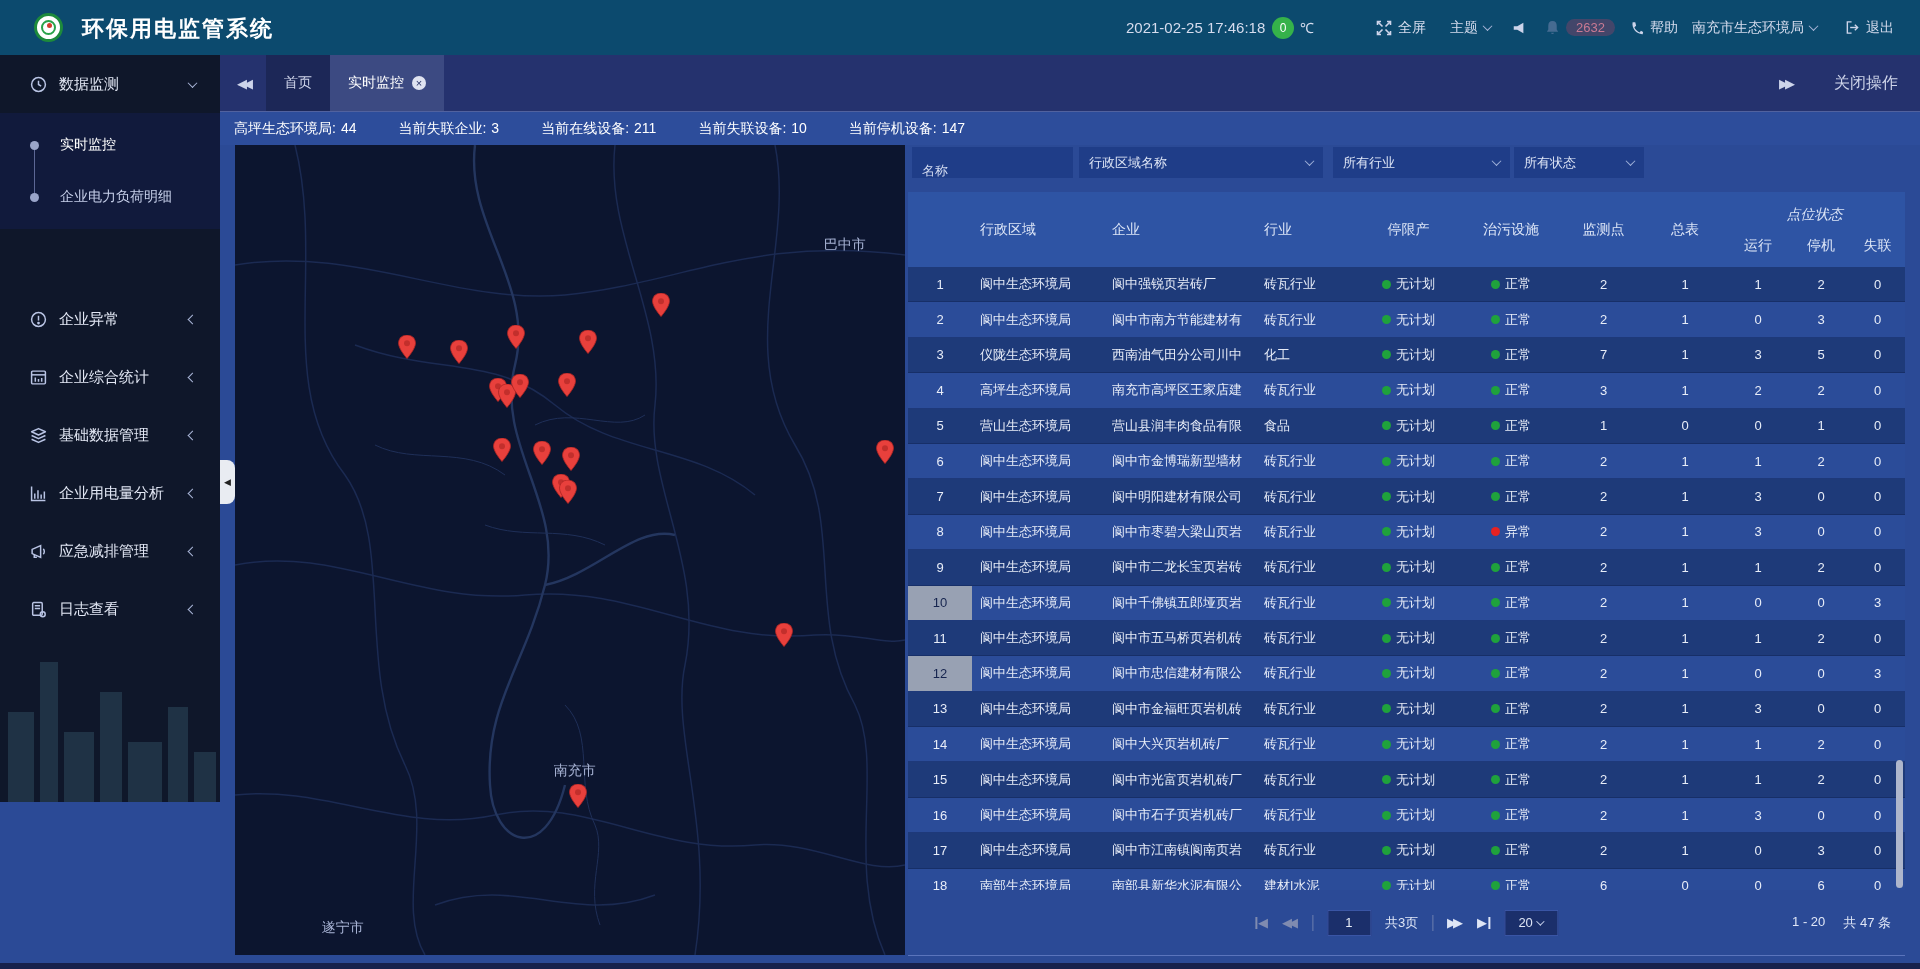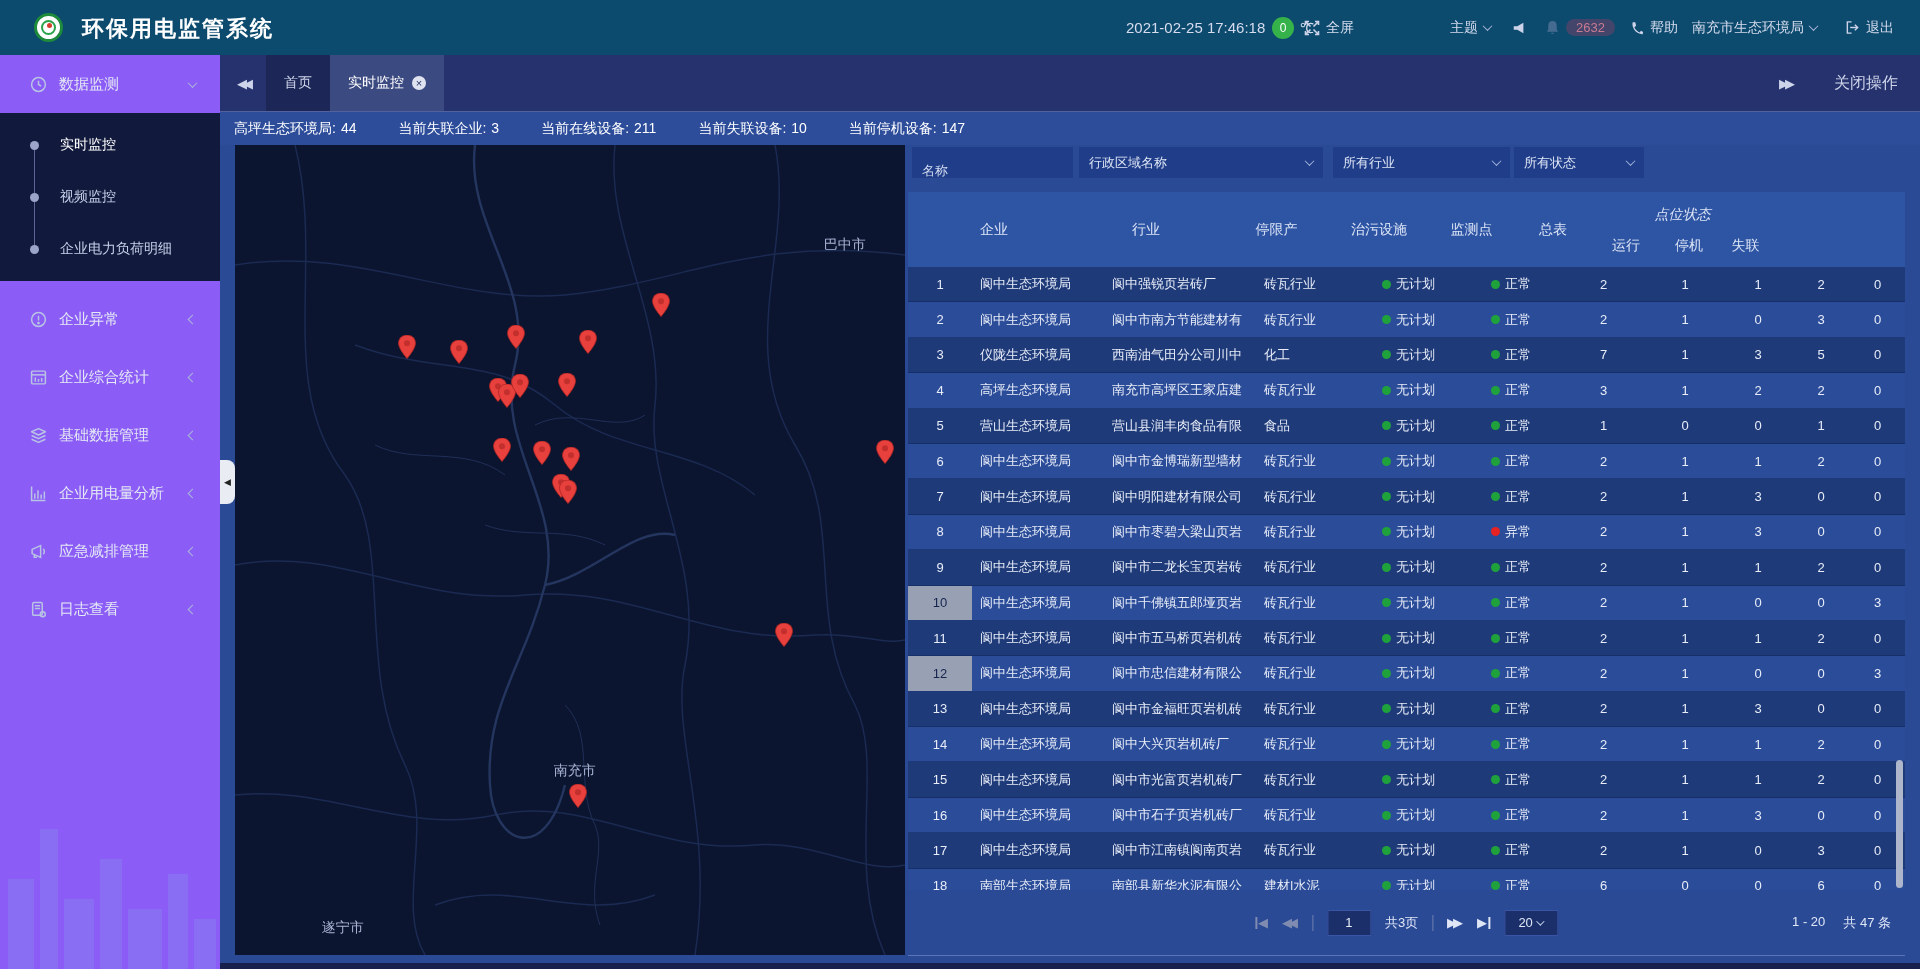--- a/index.html
+++ b/index.html
@@ -20,21 +20,21 @@
   .temp-circle { width:22px; height:22px; border-radius:50%; background:#35b24a; color:#fff; font-size:12px;
                  display:flex; align-items:center; justify-content:center; }
   .h-icon svg { display:block; }
   .chev { display:inline-block; border:solid #aab6d8; border-width:0 1.5px 1.5px 0; padding:3px; }
   .chev.down { transform:rotate(45deg) translate(-1px,-1px); }
   .chev.left { transform:rotate(135deg); }
   .badge-pill { background:rgba(196,64,100,.30); color:#c97a93; border-radius:9px; padding:1px 10px; font-size:13px; }
   .bell { opacity:.45; }
 
   
-  .sidebar { position:absolute; left:0; top:55px; width:220px; height:914px; background:#8b5cf6; z-index:20; }
+  .sidebar { position:absolute; left:0; top:55px; width:220px; height:747px; background:#0f172a; z-index:20; }
   .sgroup { position:relative; height:58px; display:flex; align-items:center; padding-left:30px; gap:12px;
             color:#e3e8f5; font-size:15px; cursor:pointer; }
   .sgroup .gchev { position:absolute; right:24px; }
   .sgroup svg { flex:0 0 auto; }
   .submenu { background:#111a3c; padding:6px 0; position:relative; }
   .subitem { position:relative; height:52px; display:flex; align-items:center; padding-left:60px;
              color:#c6cfe9; font-size:14px; cursor:pointer; }
   .subitem.active { color:#ffffff; }
   .subrail { position:absolute; left:34px; top:32px; bottom:32px; width:1px; background:#5c6795; }
   .subdot { position:absolute; left:30px; width:9px; height:9px; border-radius:50%; background:#9aa5c9; }
@@ -134,21 +134,21 @@
       </div>
     <div class="app-title">环保用电监管系统</div>
 
     <div class="hitem h-datetime">2021-02-25 17:46:18</div>
 
     <div class="hitem h-temp">
       <span class="temp-circle">0</span>
       <span>℃</span>
     </div>
 
-    <div class="hitem h-icon" style="left:1304px; cursor:pointer;">
+    <div class="hitem h-icon" style="left:1376px; cursor:pointer;">
       <svg width="16" height="16" viewBox="0 0 16 16">
         <g stroke="#cdd4ea" stroke-width="1.6" fill="none">
           <path d="M6.5 6.5 L1.5 1.5 M1.5 5 V1.5 H5"></path>
           <path d="M9.5 9.5 L14.5 14.5 M14.5 11 V14.5 H11"></path>
           <path d="M9.5 6.5 L14.5 1.5 M11 1.5 H14.5 V5"></path>
           <path d="M6.5 9.5 L1.5 14.5 M5 14.5 H1.5 V11"></path>
         </g>
       </svg>
       <span>全屏</span>
     </div>
@@ -206,24 +206,20 @@
       </svg>
       <span>数据监测</span>
       <span class="chev down gchev"></span>
     </div>
 
     <div class="submenu">
       <div class="subrail"></div>
       <div class="subitem active">
         <span class="subdot"></span>
         <span>实时监控</span>
-      </div>
-      <div class="subitem">
-        <span class="subdot"></span>
-        <span>视频监控</span>
       </div>
       <div class="subitem">
         <span class="subdot"></span>
         <span>企业电力负荷明细</span>
       </div>
     </div>
 
     <div class="group-list">
       <div class="sgroup">
         <svg width="17" height="17" viewBox="0 0 16 16">
@@ -456,20 +452,21 @@
         <span class="chev down s-chev"></span>
       </div>
       <div class="f-box f-status">
         <span>所有状态</span>
         <span class="chev down s-chev"></span>
       </div>
     </div>
 
     <div class="thead">
       <div class="th c-n"></div>
+      <div class="th c-region lft">行政区域</div>
       <div class="th c-company lft">企业</div>
       <div class="th c-industry lft">行业</div>
       <div class="th c-limit">停限产</div>
       <div class="th c-facility">治污设施</div>
       <div class="th c-points">监测点</div>
       <div class="th c-meters">总表</div>
       <div class="th-group">
         <div class="th-group-title">点位状态</div>
         <div class="th-group-cols">
           <div class="th c-run">运行</div>

